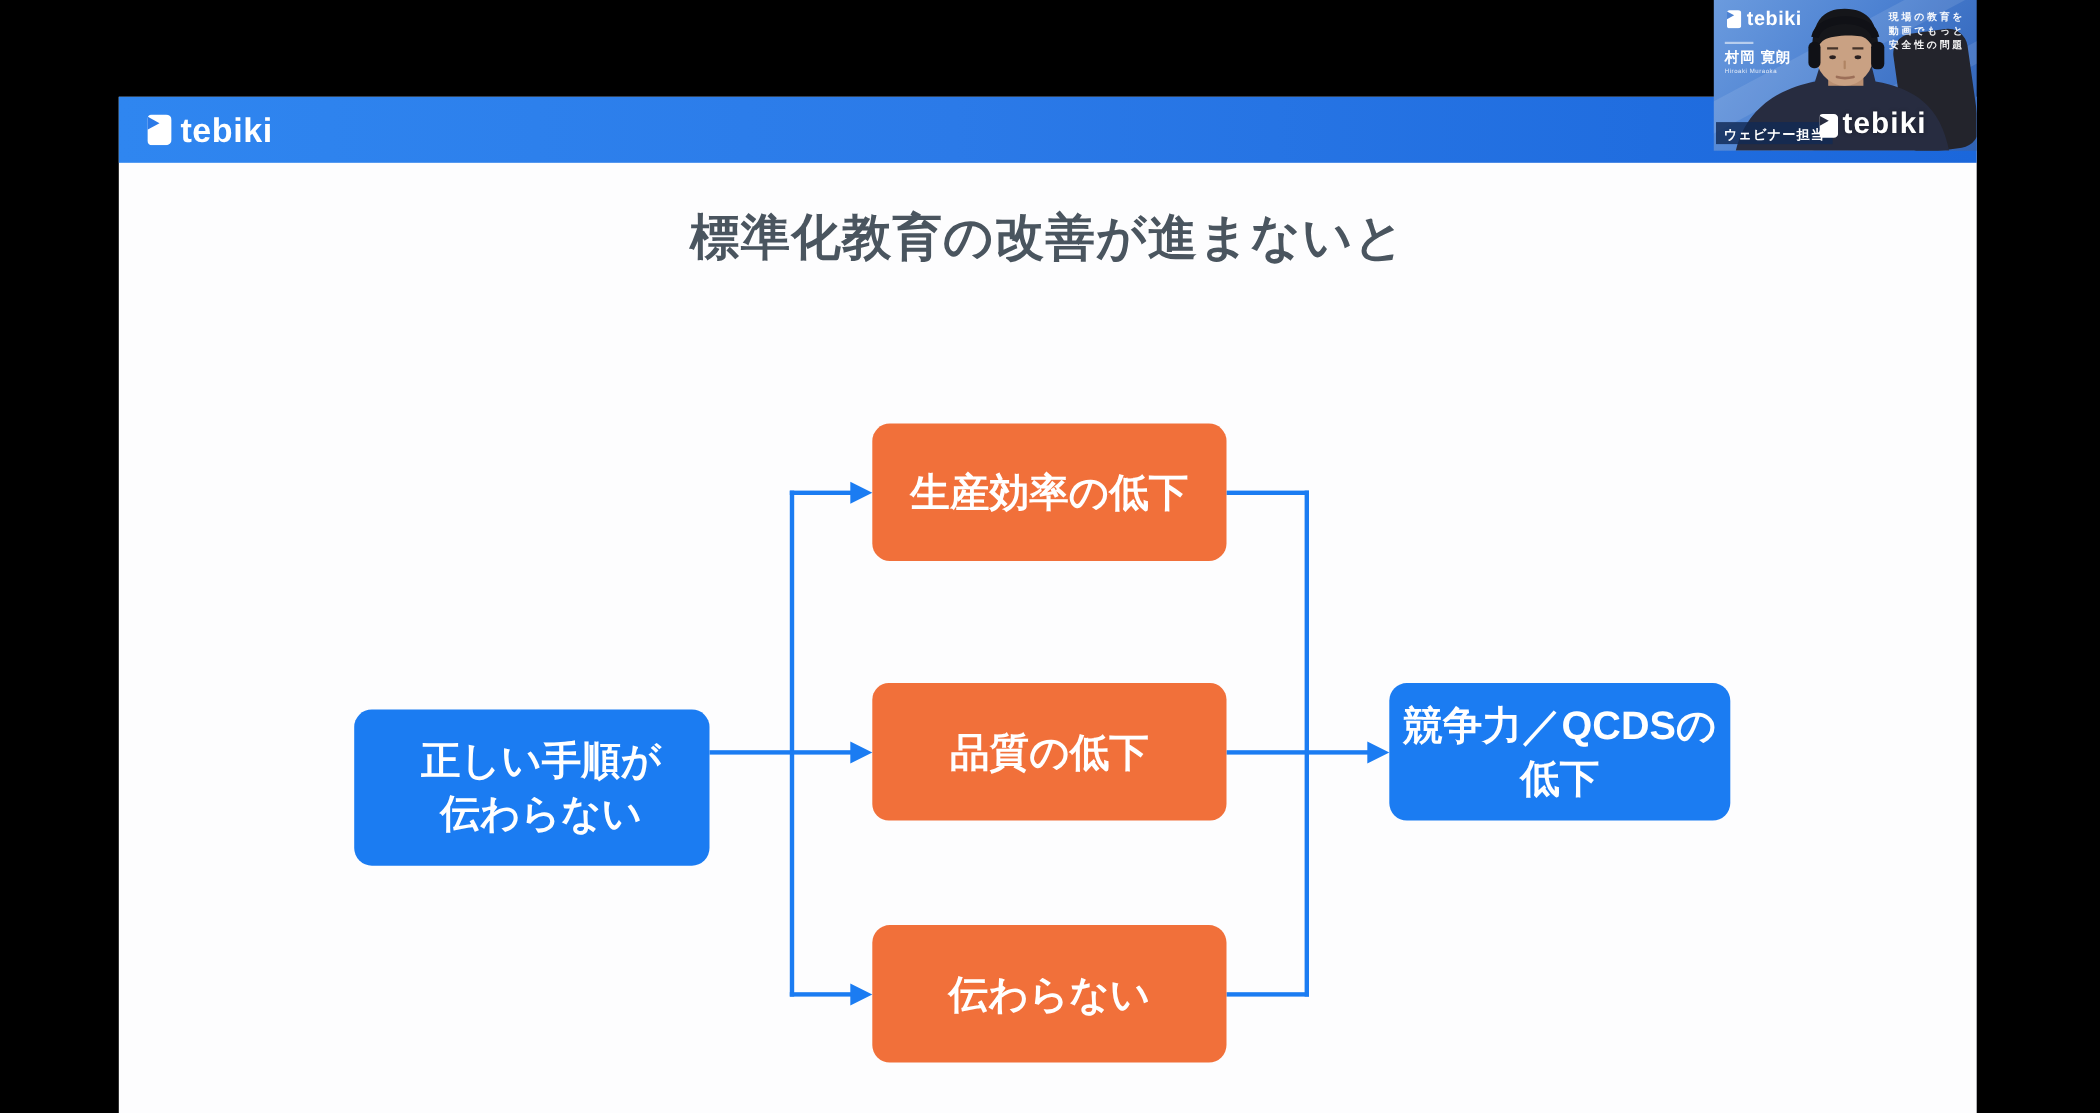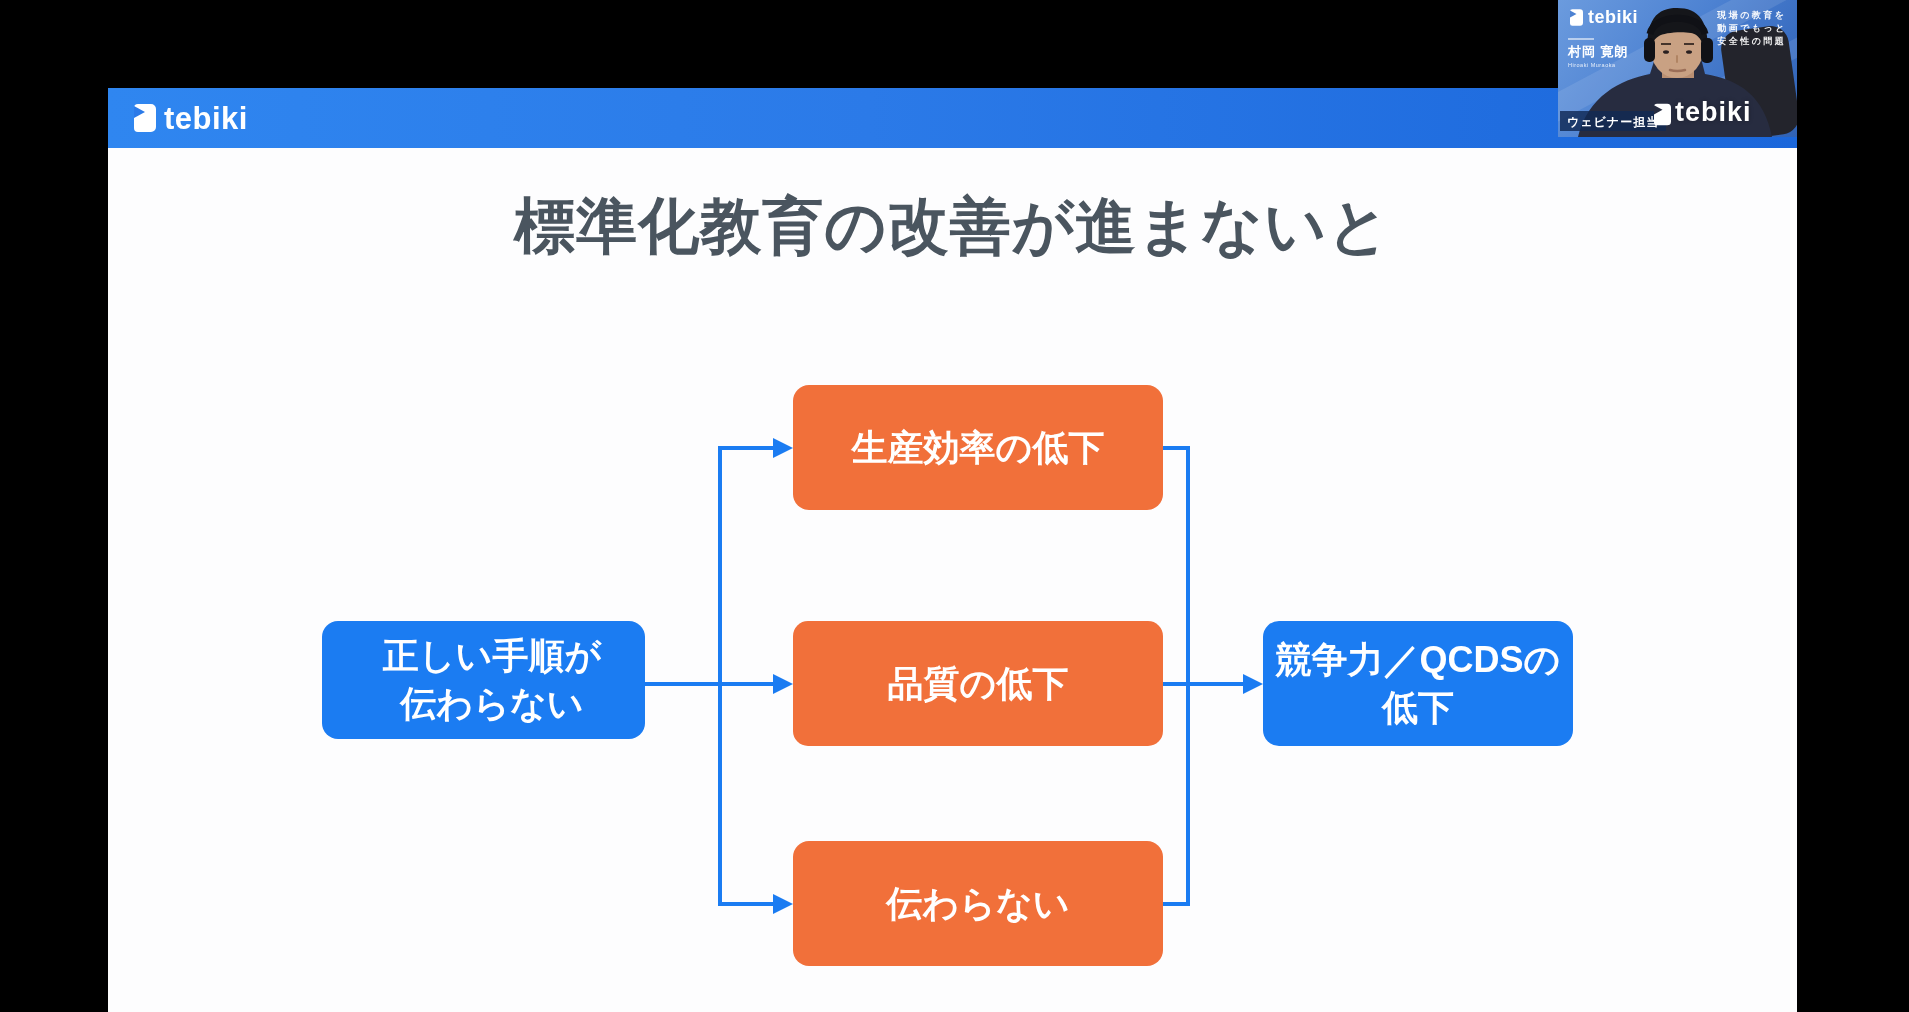--- a/index.html
+++ b/index.html
@@ -8,30 +8,30 @@
 
   
   .slide{position:absolute;left:108px;top:88px;width:1689px;height:924px;background:#fdfdfe;}
   .slide-header{position:absolute;left:0;top:0;width:100%;height:60px;
     background:linear-gradient(90deg,#2f86f0 0%,#2b7ae8 45%,#1b67db 100%);
     display:flex;align-items:center;padding-left:26px;}
   .logo-row{display:flex;align-items:center;gap:8px;}
   .logo-text{color:#fff;font-size:31px;font-weight:bold;letter-spacing:.5px;line-height:1;}
 
   .slide-title{position:absolute;top:98px;left:0;width:100%;margin:0;text-align:center;
-    font-size:61px;font-weight:800;color:#4a555f;letter-spacing:1px;}
+    font-size:45px;font-weight:800;color:#4a555f;letter-spacing:1px;}
 
   
   .box{position:absolute;border-radius:16px;display:flex;flex-direction:column;
     justify-content:center;align-items:center;color:#fff;font-weight:bold;
     font-size:36px;line-height:1.32;text-align:center;}
   .box-blue{background:#1b7cf2;}
   .box-orange{background:#f1703a;}
-  .cause-box{left:214px;top:533px;width:323px;height:118px;padding-left:17px;}
-  .effect-box{left:685px;width:370px;height:125px;text-align:right;}
+  .cause-box{left:214px;top:557px;width:323px;height:142px;padding-left:17px;}
+  .effect-box{left:685px;width:322px;height:125px;text-align:right;}
   .effect-0{top:297px;} .effect-1{top:533px;border-radius:15px;} .effect-2{top:753px;}
   .result-box{left:1155px;top:533px;width:310px;height:125px;}
 
   .h-line,.v-line{position:absolute;background:#1b7cf2;}
   .h-line{height:4px;} .v-line{width:4px;}
   .arrow-right{position:absolute;width:0;height:0;
     border-top:10px solid transparent;border-bottom:10px solid transparent;
     border-left:20px solid #1b7cf2;}
 
   

